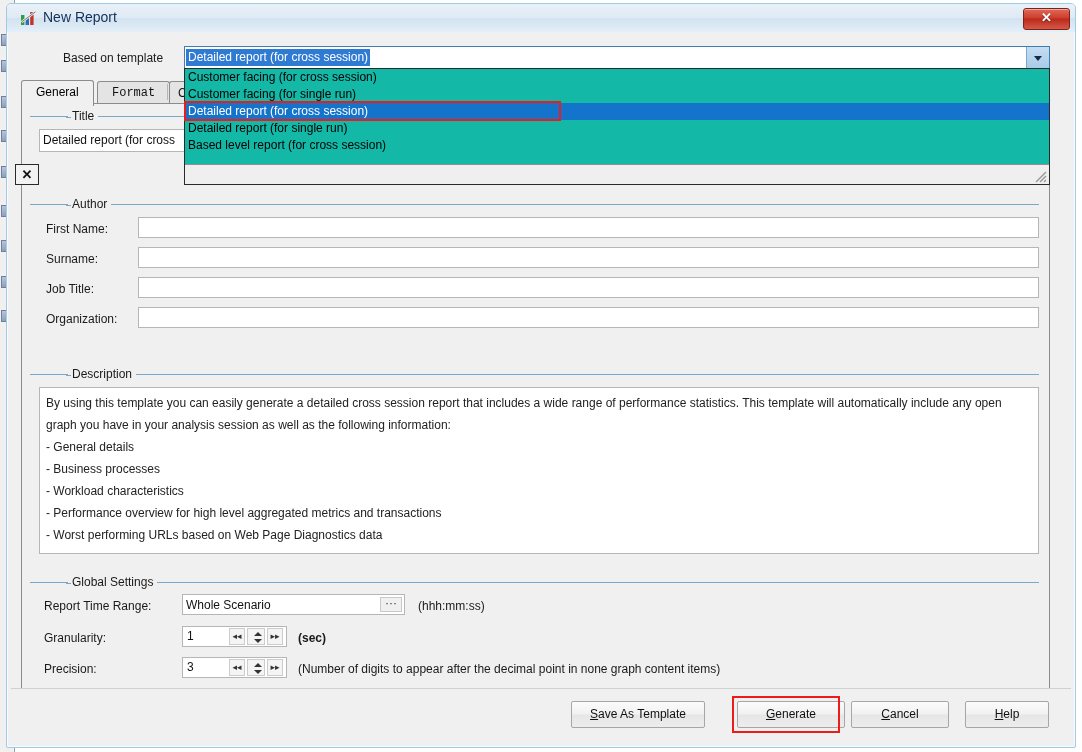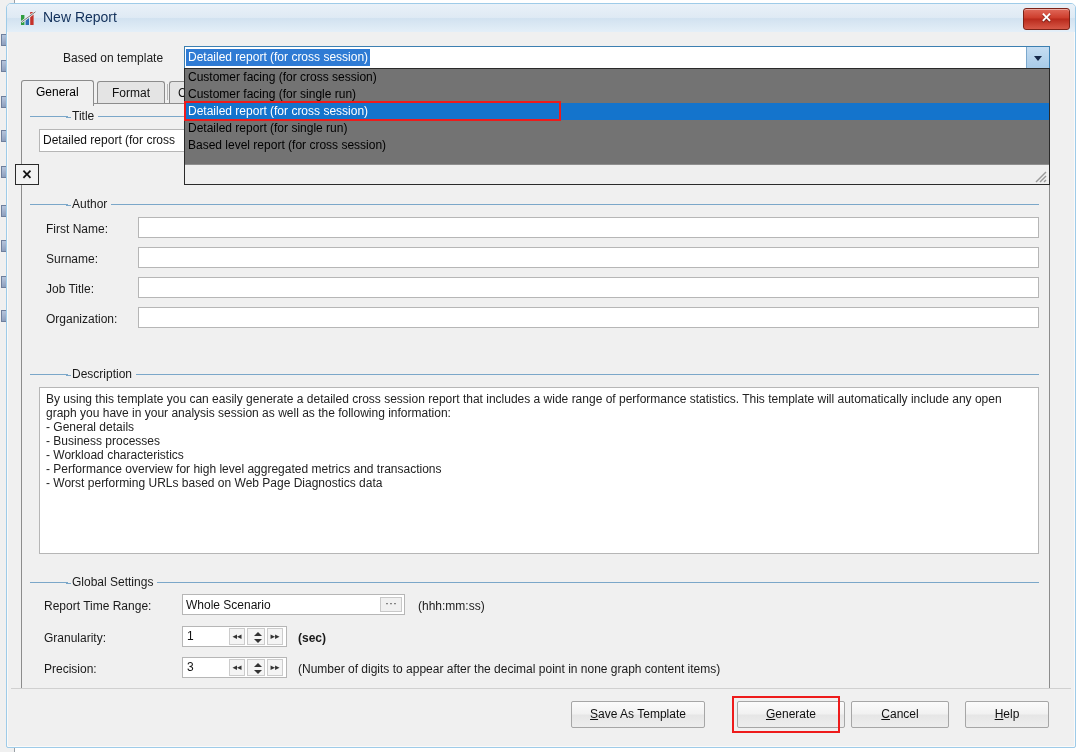--- a/index.html
+++ b/index.html
@@ -95,21 +95,21 @@
   }
   .combo-arrow i {
     position: absolute; left: 7px; top: 9px;
     width: 0; height: 0; border-left: 4px solid transparent;
     border-right: 4px solid transparent; border-top: 5px solid #15284a;
   }
 
   
   .dropdown {
     position: absolute; left: 175px; top: 36px; width: 866px; height: 117px;
-    background: #737373; border: 1px solid #2a2a2a; box-sizing: border-box;
+    background: #14b8a6; border: 1px solid #2a2a2a; box-sizing: border-box;
     z-index: 40;
   }
   .dd-item {
     height: 17px; line-height: 17px; padding-left: 3px;
     font-size: 12px; color: #000000; white-space: nowrap; cursor: default;
   }
   .dd-item.sel { background: #1474cc; color: #ffffff; }
   .dd-highlight-box {
     position: absolute; left: -1px; top: 32px; width: 377px; height: 20px;
     border: 2px solid #ee1b1b; box-sizing: border-box; z-index: 45;
@@ -160,21 +160,21 @@
   .textbox {
     position: absolute; background: #ffffff;
     border: 1px solid #b6b6b6; box-sizing: border-box;
     font-size: 12px; color: #111; padding: 2px 3px;
     line-height: 16px; overflow: hidden; white-space: nowrap;
   }
   .textarea {
     position: absolute; background: #ffffff;
     border: 1px solid #b6b6b6; box-sizing: border-box;
     font-size: 12px; color: #222; padding: 4px 6px;
-    line-height: 14px; white-space: pre-wrap; overflow: hidden;
+    line-height: 22px; white-space: pre-wrap; overflow: hidden;
   }
 
   
   .spin-wrap {
     position: absolute; height: 21px; background:#ffffff;
     border: 1px solid #b6b6b6; box-sizing: border-box;
   }
   .spin-val { position:absolute; left:4px; top:2px; font-size:12px; color:#111; }
   .spin-btns { position:absolute; right:1px; top:0px; height:19px; width:56px; }
   .sb {
@@ -283,21 +283,21 @@
           </span>
         </div>
         <div class="dd-highlight-box"></div>
       </div>
       <div class="dd-closebtn">✕</div>
 
       <div class="tabstrip">
         <div class="tab active" style="left:0;">
           <span>General</span>
         </div>
-        <div class="tab" style="left:76px; top:1px; height:23px;">
+        <div class="tab" style="left:76px; top:1px; height:23px;font-family:Liberation Mono, monospace;">
           <span>Format</span>
         </div>
         <div class="tabsep" style="left:146px;"></div>
         <div class="tab" style="left:148px; top:1px; height:23px; border-right:none; overflow:hidden; width:30px; padding:0 8px;">
           <span>Co</span>
         </div>
       </div>
 
       <div class="tabpage">
 

